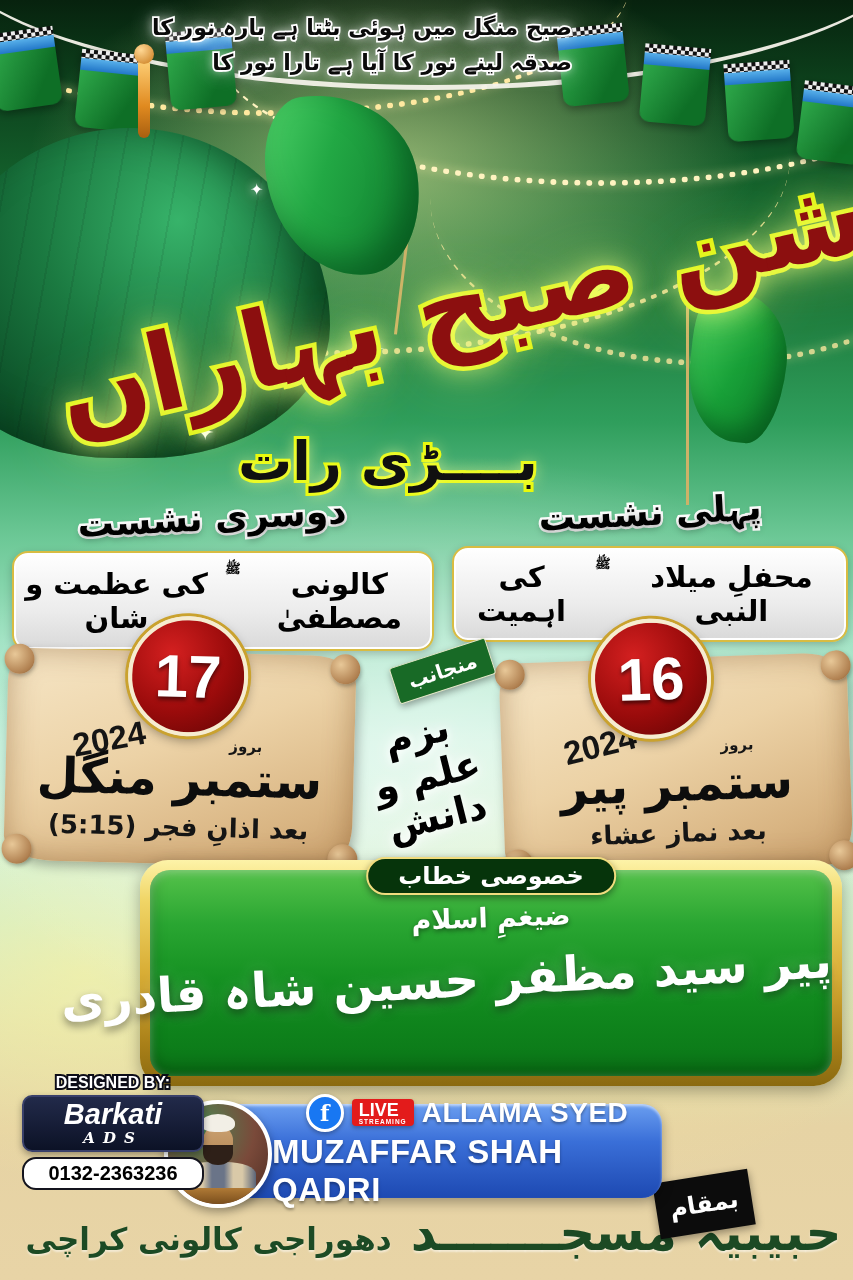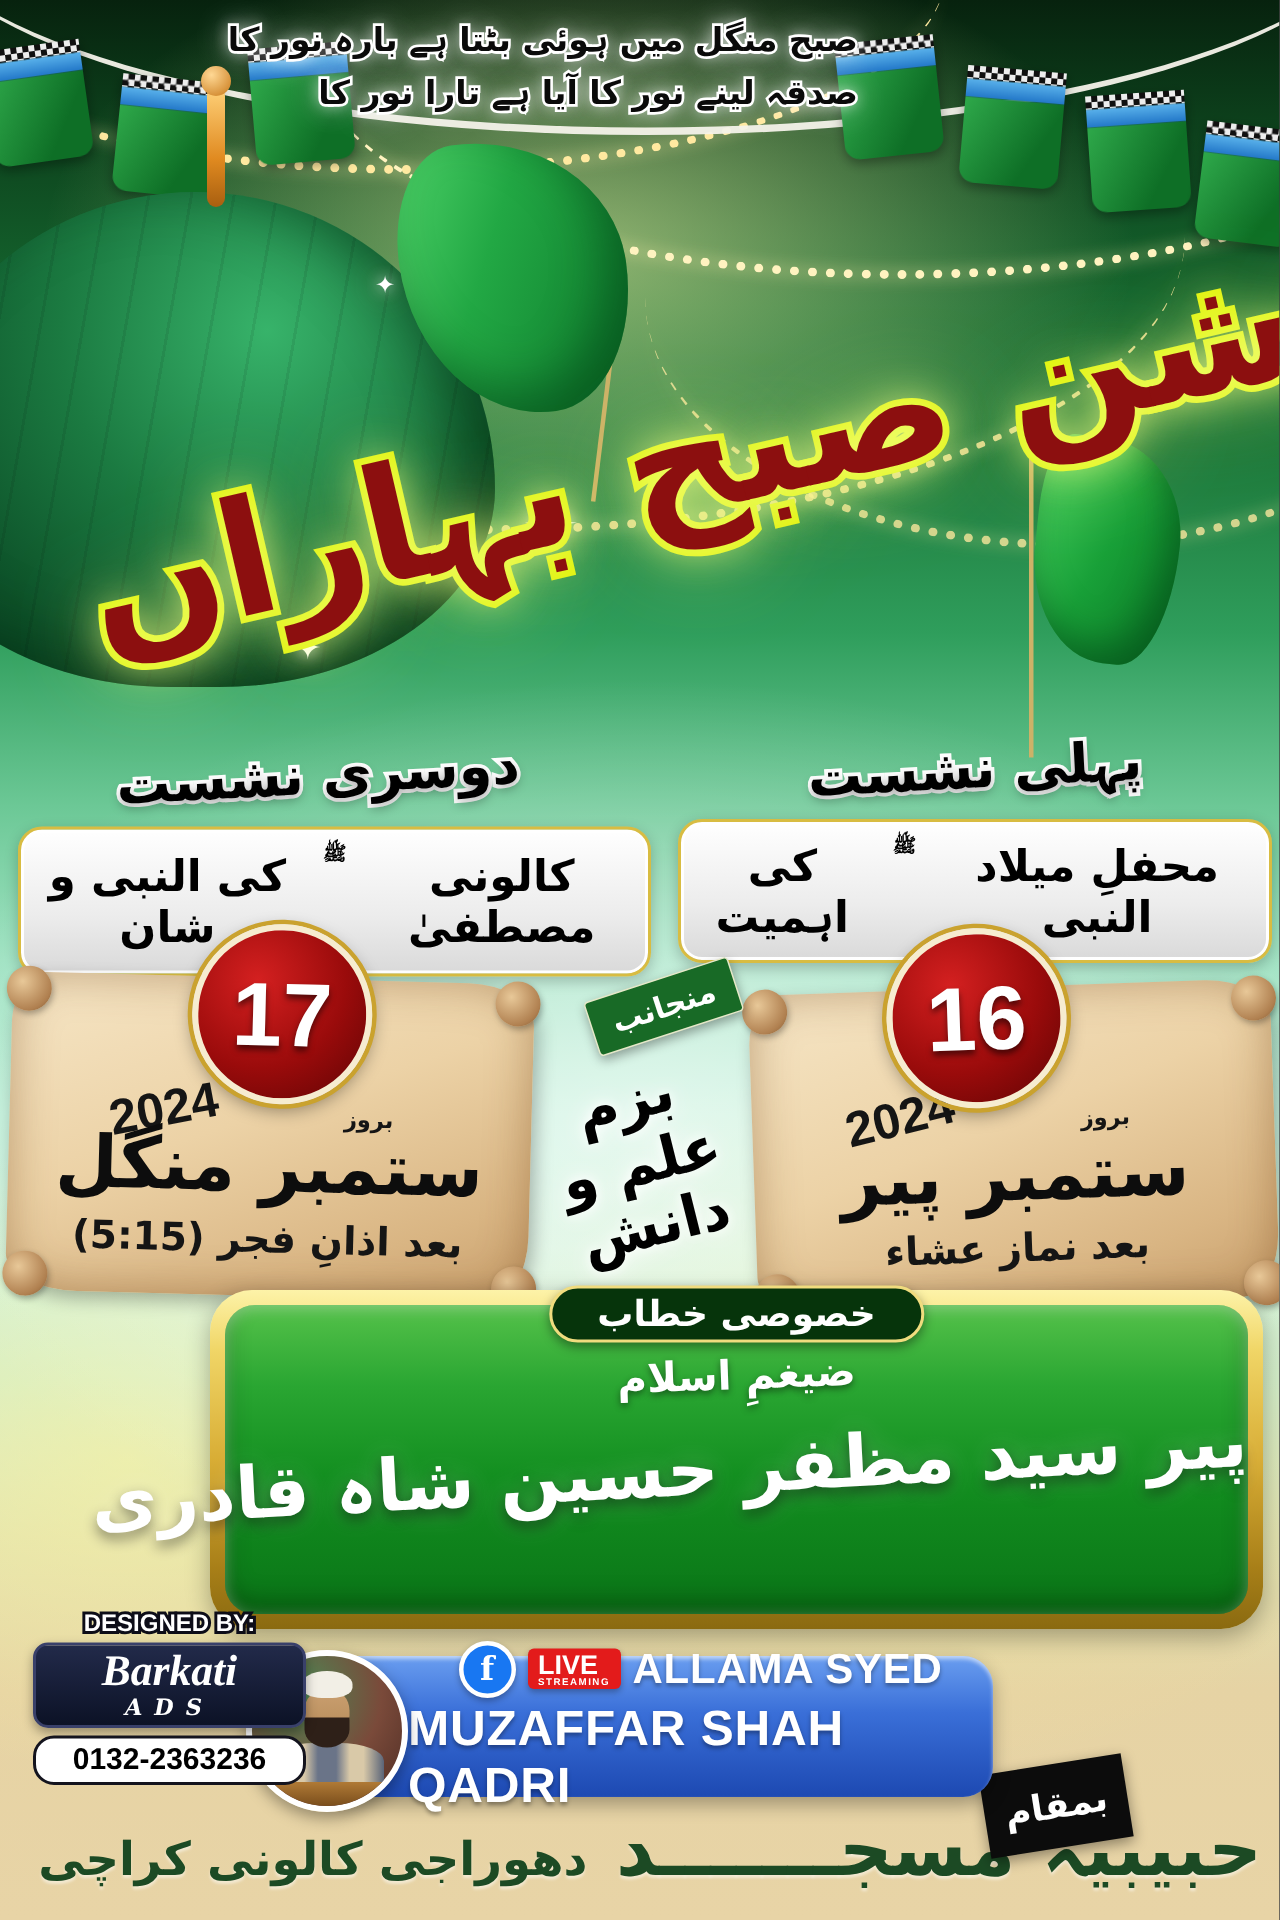--- a/index.html
+++ b/index.html
@@ -110,21 +110,21 @@
     font-weight:bold;font-size:27px;transform:rotate(-2deg);text-shadow:0 2px 5px rgba(0,0,0,.45);}
   .sp-name{position:absolute;top:80px;left:0;width:100%;text-align:center;color:#fff;direction:rtl;
     font-weight:bold;font-size:48px;white-space:nowrap;transform:rotate(-3deg);
     text-shadow:0 4px 9px rgba(0,0,0,.45),0 0 20px rgba(255,255,255,.25);}
   
   .designed{position:absolute;left:22px;top:1074px;width:182px;text-align:center;z-index:6;
     font-family:"Liberation Sans",sans-serif;}
   .designed-label{font-weight:800;font-size:16px;color:#fff;-webkit-text-stroke:4px #0d0d18;paint-order:stroke fill;}
   .brand-box{margin-top:3px;background:linear-gradient(180deg,#222a4a,#0c1226);border:2px solid #39406a;
     border-radius:10px;padding:3px 6px;color:#fff;box-shadow:0 3px 7px rgba(0,0,0,.35);}
-  .brand{font-family:Liberation Serif, serif;font-style:italic;font-weight:bold;font-size:29px;line-height:1;}
+  .brand{font-family:Liberation Sans, sans-serif;font-style:italic;font-weight:bold;font-size:29px;line-height:1;}
   .brand-sub{font-family:"DejaVu Serif",serif;font-style:italic;font-weight:bold;font-size:15px;letter-spacing:8px;line-height:1.2;}
   .phone-pill{margin-top:5px;background:#fff;border:2px solid #14141e;border-radius:14px;padding:3px 0;
     color:#000;font-weight:bold;font-size:20px;}
   
   .livebar{position:absolute;left:214px;top:1104px;width:448px;height:94px;border-radius:20px;z-index:4;
     background:linear-gradient(180deg,#6a9ef0 0%,#3a6fd8 40%,#1d49b2 100%);
     box-shadow:inset 0 2px 3px rgba(255,255,255,.6),0 5px 12px rgba(0,0,0,.3);
     display:flex;flex-direction:column;align-items:center;justify-content:center;
     padding-left:58px;box-sizing:border-box;font-family:"Liberation Sans",sans-serif;}
   .lb-row{display:flex;align-items:center;gap:8px;}
@@ -212,32 +212,33 @@
   <span class="sparkle" style="left:348px;top:322px;font-size:46px">✦</span>
   <span class="sparkle" style="left:196px;top:420px;font-size:22px">✦</span>
   <span class="sparkle" style="left:250px;top:180px;font-size:16px">✦</span>
 
   <div class="poetry">
     <div class="l">صبح منگل میں ہوئی بٹتا ہے بارہ نور کا</div>
     <div class="l">صدقہ لینے نور کا آیا ہے تارا نور کا</div>
   </div>
 
   <div class="main-title">جشن صبح بہاراں</div>
+  <div class="night">بــــڑی رات</div>
 
   <div class="sess-head" style="left:470px;top:492px;width:360px;transform:rotate(-3deg)">پہلی نشست</div>
   <div class="sess-box" style="left:452px;top:546px;width:392px;height:92px">
     <span>محفلِ میلاد النبی</span>
     <span class="pbuh">ﷺ</span>
     <span>کی اہمیت</span>
   </div>
   <div class="sess-head" style="left:32px;top:497px;width:360px;transform:rotate(-3deg)">دوسری نشست</div>
   <div class="sess-box" style="left:12px;top:551px;width:418px;height:96px">
     <span>کالونی مصطفیٰ</span>
     <span class="pbuh">ﷺ</span>
-    <span>کی النبی و شان</span>
+    <span>کی عظمت و شان</span>
   </div>
 
   <div class="scroll" style="left:502px;top:658px;transform:rotate(-2deg)">
     <div class="curl" style="left:-4px;top:-4px"></div>
     <div class="curl" style="right:-4px;top:-2px"></div>
     <div class="curl" style="left:-2px;bottom:-4px"></div>
     <div class="curl" style="right:-6px;bottom:-6px"></div>
     <div class="day-circle" style="left:92px;top:-40px">16</div>
     <span class="year" style="left:62px;top:66px">2024</span>
     <span class="broz" style="right:96px;top:80px">بروز</span>

